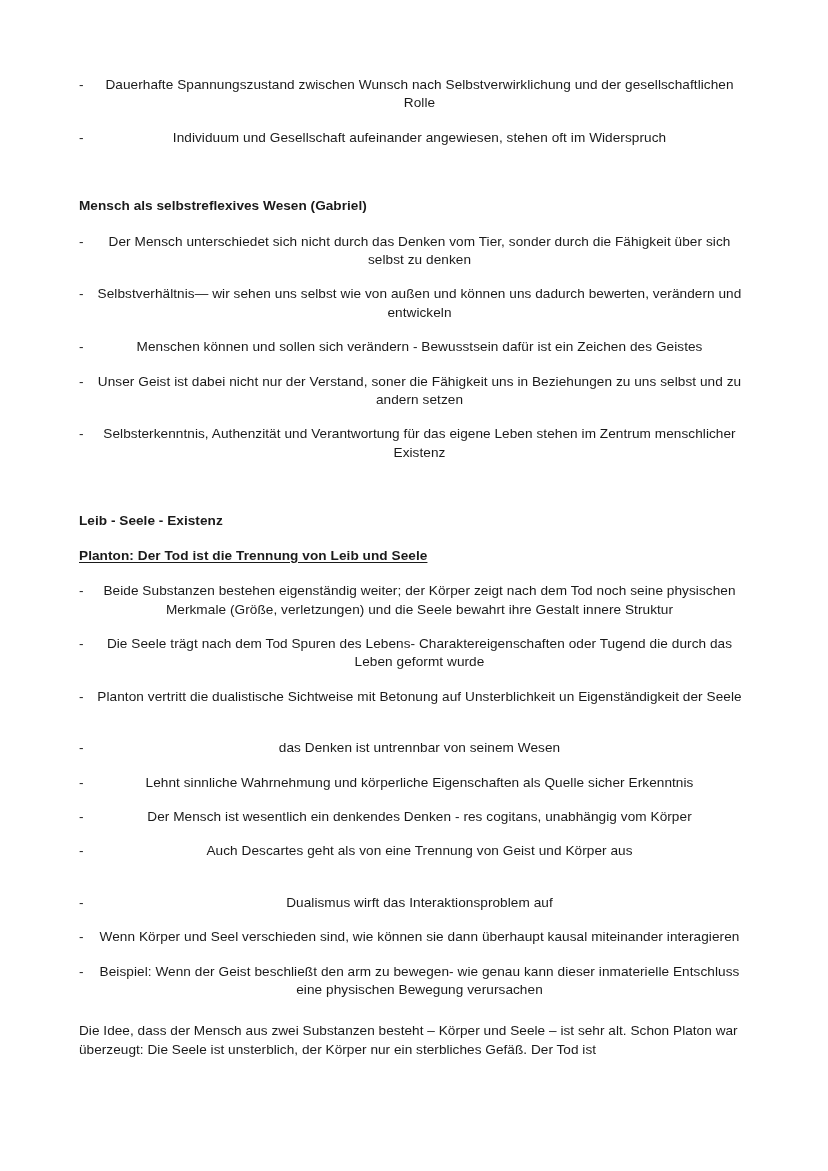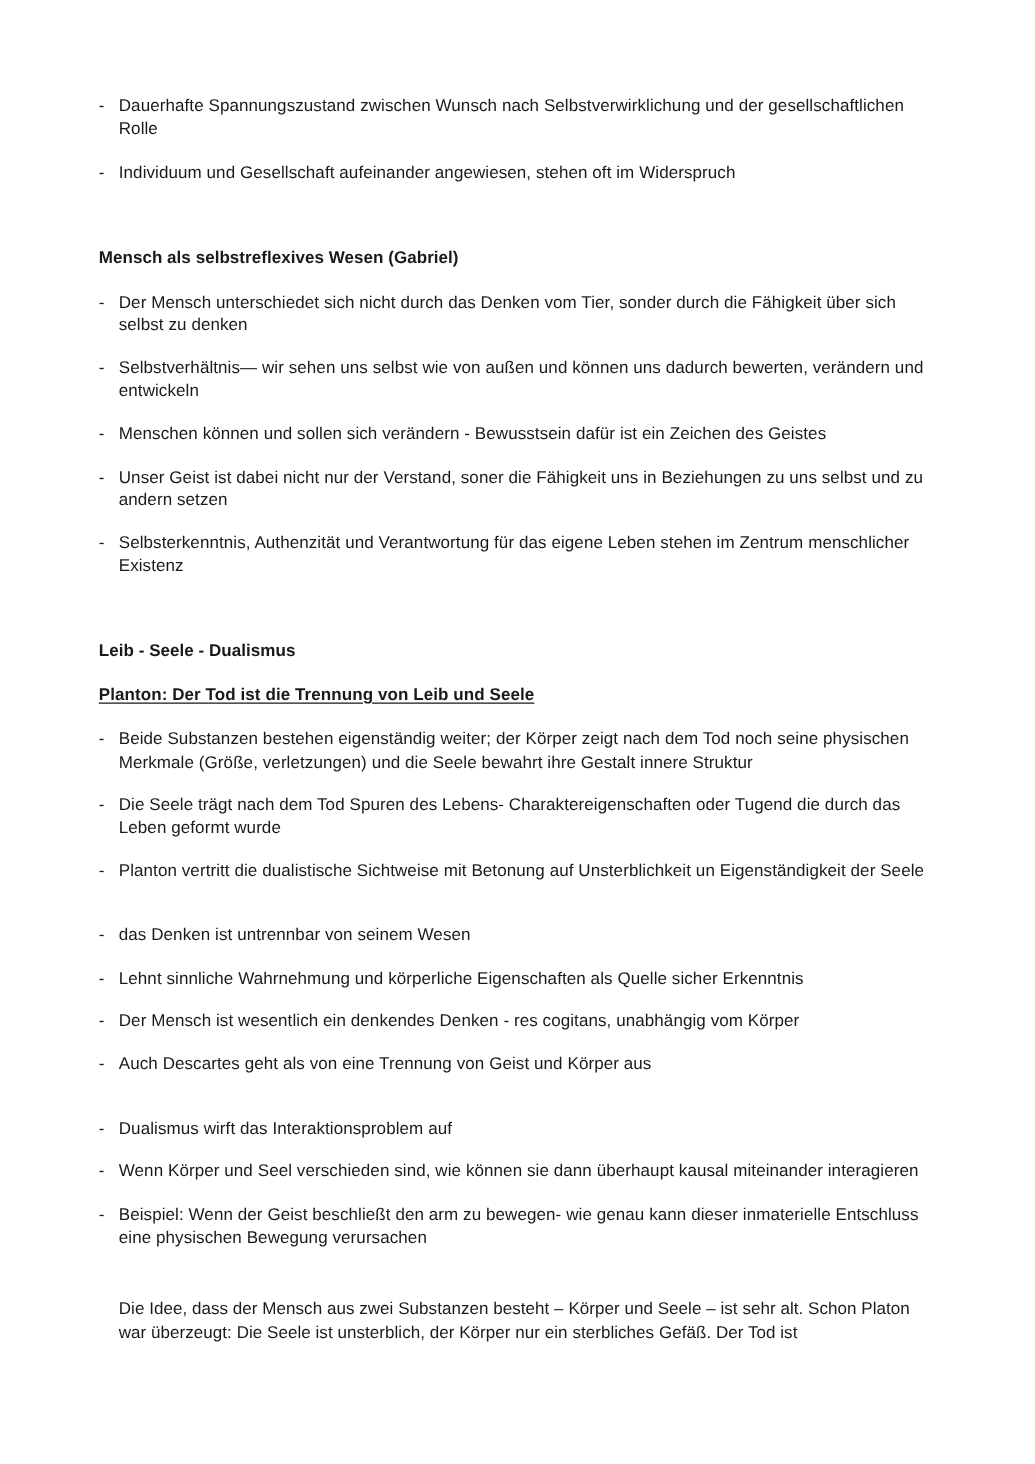--- a/index.html
+++ b/index.html
@@ -46,20 +46,21 @@
     position: absolute;
     left: 0;
     top: 0;
     width: 10px;
     font-size: 13.6px;
     line-height: 18.4px;
     color: #1a1a1a;
   }
   .bullet-text {
     display: block;
+    text-align: center;
   }
 
   
   .section-heading {
     font-size: 13.6px;
     line-height: 18.4px;
     font-weight: bold;
     margin: 0;
     letter-spacing: 0.003em;
   }
@@ -70,21 +71,21 @@
     text-decoration: underline;
     text-underline-offset: 2px;
     margin: 0;
     letter-spacing: 0.005em;
   }
 
   
   .body-paragraph {
     font-size: 13.6px;
     line-height: 19px;
-    margin: 16px;
+    margin: 0;
     letter-spacing: 0.003em;
   }
   .gap-section   { height: 50px; }
   .gap-after-h   { height: 17px; }
   .gap-before-sub{ height: 16px; }
   .gap-list-end  { height: 16px; }
   .gap-para      { height: 22px; }
 </style>
 </head>
 <body>
@@ -127,21 +128,21 @@
         <span class="bullet-text">Unser Geist ist dabei nicht nur der Verstand, soner die Fähigkeit uns in Beziehungen zu uns selbst und zu andern setzen</span>
       </li>
       <li class="bullet-item">
         <span class="bullet-marker">-</span>
         <span class="bullet-text">Selbsterkenntnis, Authenzität und Verantwortung für das eigene Leben stehen im Zentrum menschlicher Existenz</span>
       </li>
     </ul>
 
     <div class="gap-section"></div>
 
-    <h2 class="section-heading">Leib - Seele - Dualismus</h2>
+    <h2 class="section-heading">Leib - Seele - Existenz</h2>
 
     <div class="gap-before-sub"></div>
 
     <h3 class="sub-heading">Planton: Der Tod ist die Trennung von Leib und Seele</h3>
 
     <div class="gap-after-h"></div>
 
     <ul class="bullet-list">
       <li class="bullet-item">
         <span class="bullet-marker">-</span>

